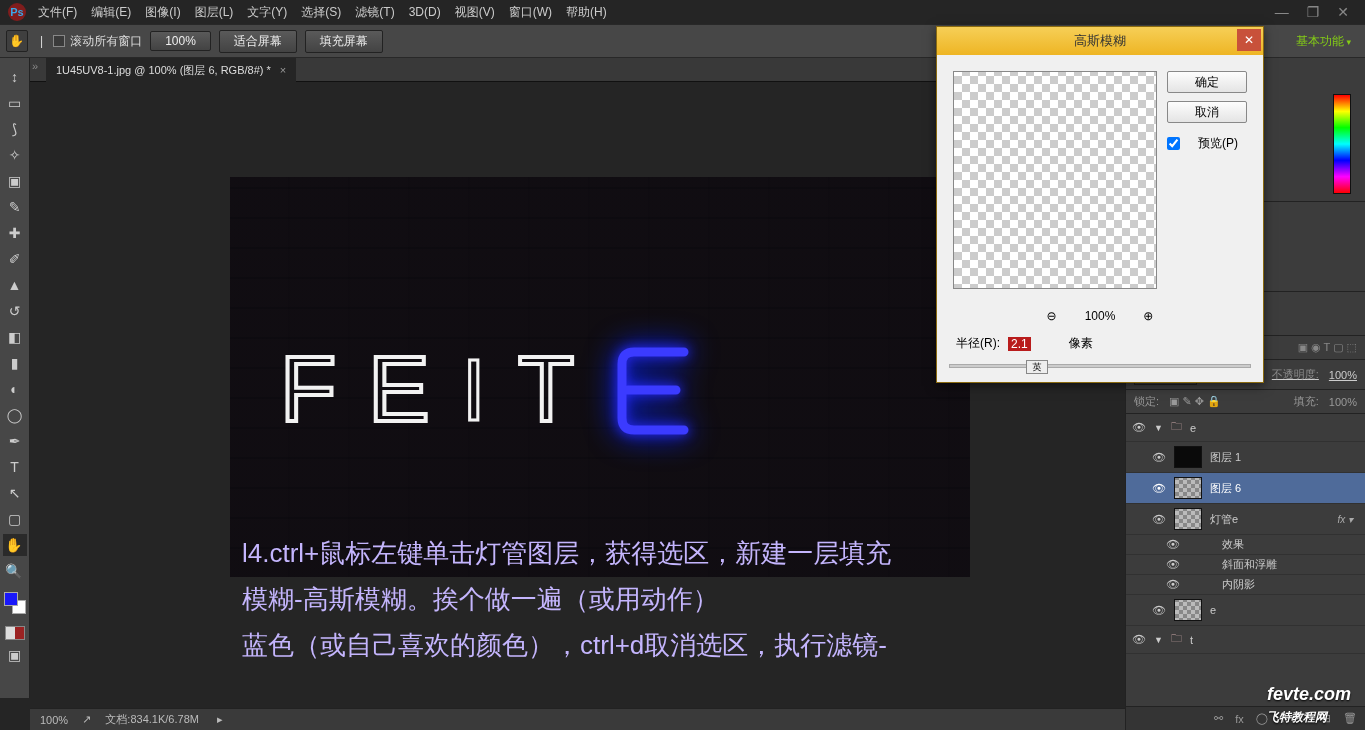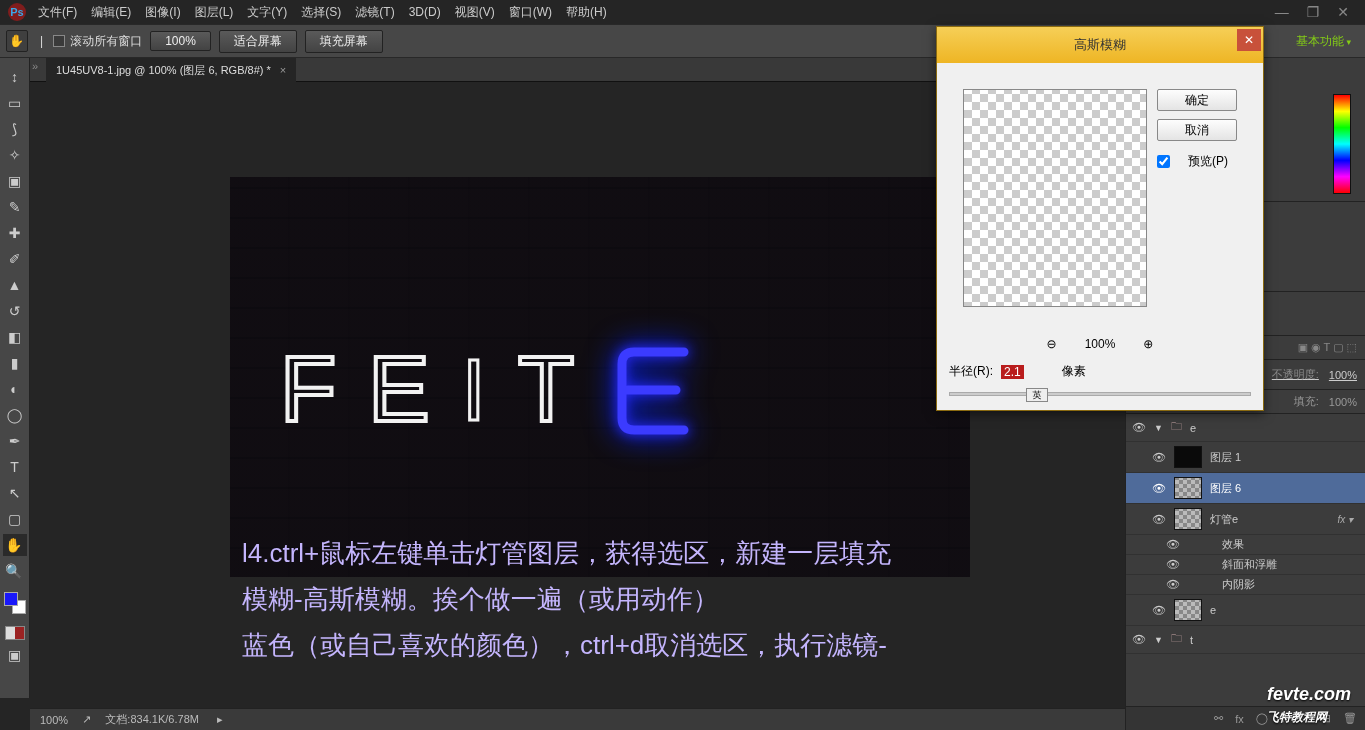--- a/index.html
+++ b/index.html
@@ -85,29 +85,29 @@
 .layer-row .fx { margin-left: auto; color: #aaa; font-style: italic; font-size: 10px; margin-right: 6px; }
 .sublayer { padding-left: 90px; font-size: 11px; color: #ccc; border-bottom: 1px solid #313131; height: 20px; display: flex; align-items: center; gap: 6px; }
 .sublayer .eye { width: 14px; text-align: center; margin-left: -50px; margin-right: 36px; }
 .layers-footer { position: absolute; bottom: 0; left: 0; right: 0; height: 24px; background: #343434; display: flex; align-items: center; justify-content: flex-end; gap: 12px; padding-right: 8px; border-top: 1px solid #222; color: #999; }
 
 
 .statusbar { position: absolute; left: 30px; bottom: 0; right: 240px; height: 22px; background: #3a3a3a; border-top: 1px solid #222; color: #bbb; font-size: 11px; display: flex; align-items: center; padding-left: 10px; gap: 14px; }
 
 
 .dialog { position: absolute; left: 936px; top: 26px; width: 328px; background: #f2bb29; border: 1px solid #8a6a10; box-shadow: 0 3px 10px rgba(0,0,0,.5); }
-.dialog .titlebar { background: linear-gradient(#f6cf57, #eeb524); height: 36px; display: flex; align-items: center; justify-content: center; font-size: 13px; color: #333; position: relative; }
+.dialog .titlebar { background: linear-gradient(#f6cf57, #eeb524); height: 28px; display: flex; align-items: center; justify-content: center; font-size: 13px; color: #333; position: relative; }
 .dialog .titlebar .close { position: absolute; right: 2px; top: 2px; width: 24px; height: 22px; background: #c8513a; color: #fff; display: flex; align-items: center; justify-content: center; font-size: 12px; cursor: pointer; }
-.dialog .body { background: #f0f0f0; padding: 26px; display: flex; gap: 10px; }
+.dialog .body { background: #f0f0f0; padding: 16px; display: flex; gap: 10px; }
 .dialog .preview { width: 206px; height: 218px; border: 1px solid #888; background: repeating-conic-gradient(#fff 0 25%, #ccc 0 50%) 0/16px 16px; }
 .dialog .buttons { display: flex; flex-direction: column; gap: 8px; }
 .dialog .buttons button { width: 80px; height: 22px; font-size: 12px; border: 1px solid #888; background: linear-gradient(#fdfdfd, #e4e4e4); border-radius: 2px; cursor: pointer; }
 .dialog .preview-check { font-size: 12px; display: flex; align-items: center; gap: 18px; margin-top: 4px; }
 .dialog .zoom-row { background: #f0f0f0; display: flex; align-items: center; justify-content: center; gap: 28px; padding: 4px 0; font-size: 12px; }
-.dialog .radius-row { background: #f0f0f0; padding: 8px 12px; font-size: 12px; display: flex; align-items: center; gap: 8px; }
+.dialog .radius-row { background: #f0f0f0; padding: 8px 19px; font-size: 12px; display: flex; align-items: center; gap: 8px; }
 .dialog .radius-row .sel { background: #b91c1c; color: #fff; padding: 0 3px; }
 .dialog .slider-row { background: #f0f0f0; padding: 4px 12px 14px; display: flex; align-items: center; }
 .dialog .slider-row .track { flex: 1; height: 4px; background: #ccc; border: 1px solid #aaa; position: relative; }
 .dialog .slider-row .thumb { position: absolute; left: 76px; top: -5px; width: 22px; height: 14px; background: #eee; border: 1px solid #888; font-size: 9px; text-align: center; }
 
 
 .watermark { position: absolute; right: 14px; bottom: 4px; color: #fff; font-style: italic; font-size: 18px; font-weight: bold; text-shadow: 0 1px 2px #000; }
 .watermark .cn { font-size: 12px; }
 </style>
 </head>

